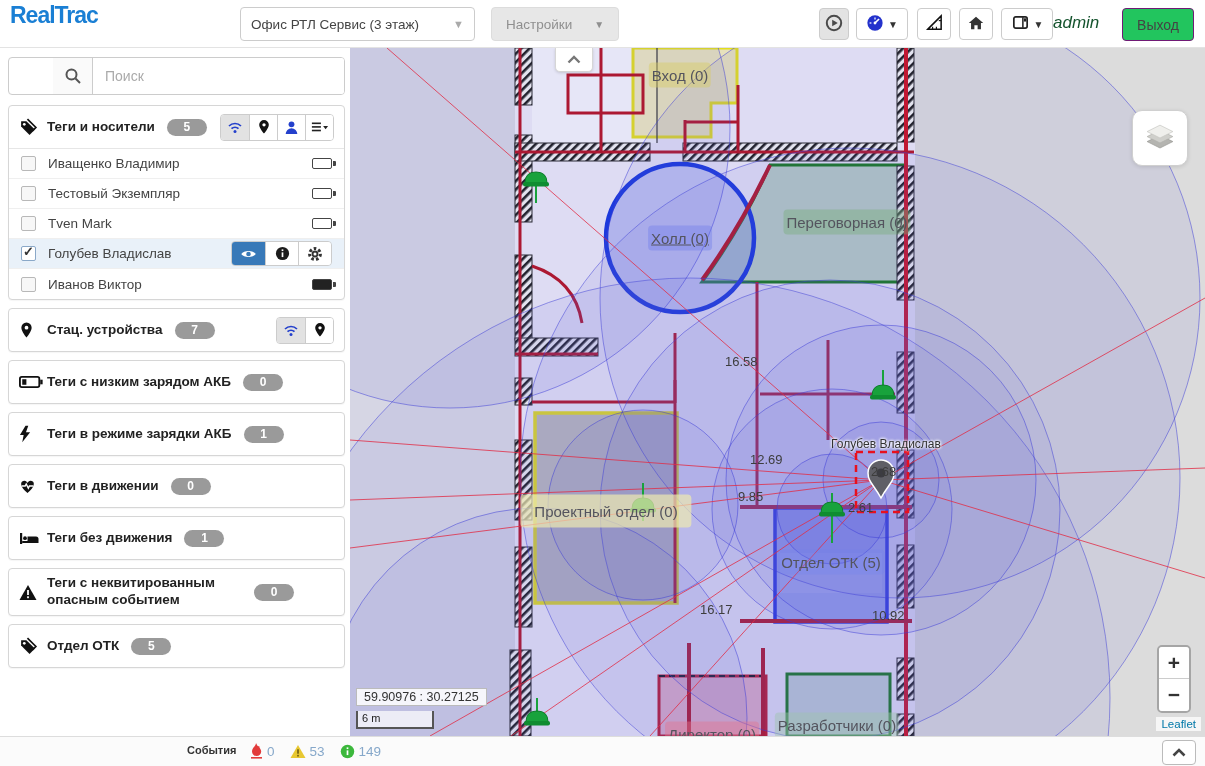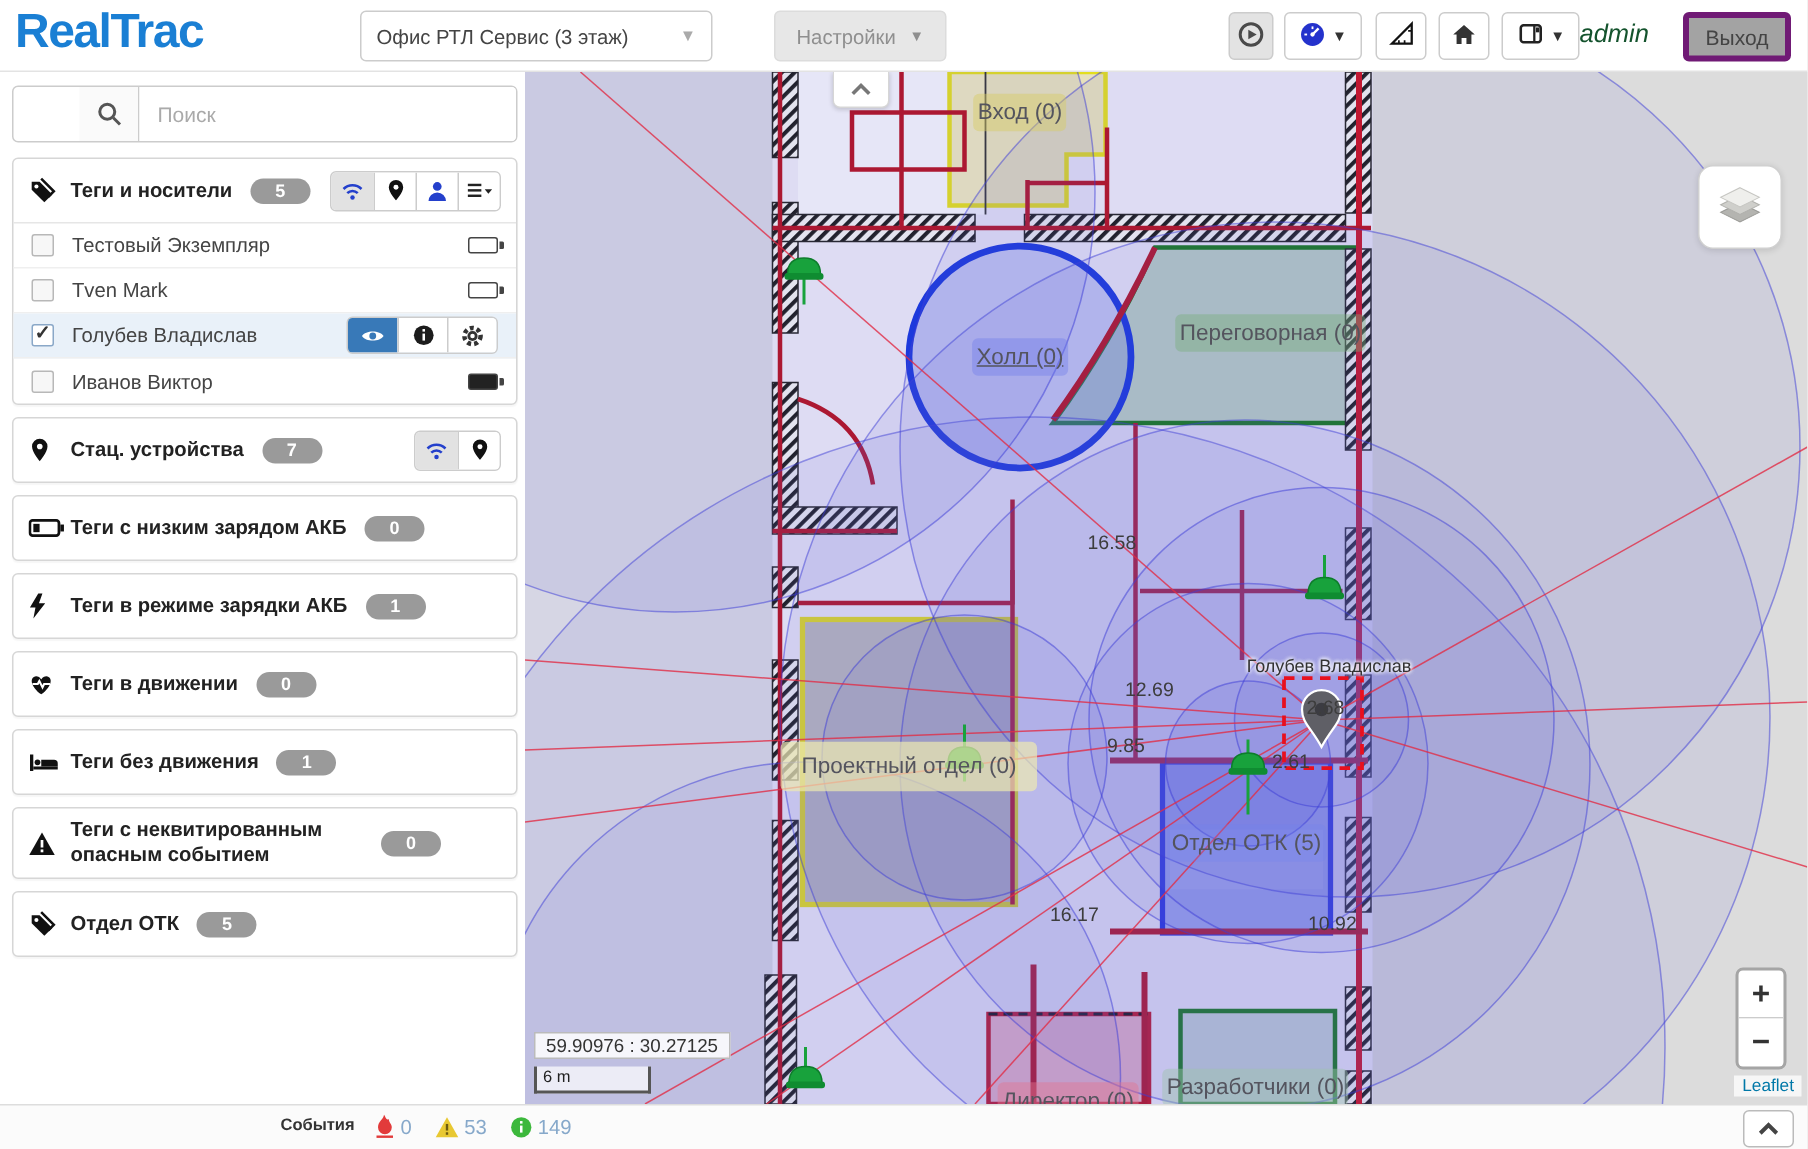--- a/index.html
+++ b/index.html
@@ -3,38 +3,38 @@
 <meta charset="utf-8">
 <style>
   * { margin:0; padding:0; box-sizing:border-box; }
   html,body { width:1205px; height:766px; }
   body { position:relative; overflow:hidden; background:#fff;
          font-family:"Liberation Sans", sans-serif; color:#333; }
 
   
   .header { position:absolute; left:0; top:0; width:1205px; height:48px;
             background:#fff; border-bottom:1px solid #e3e3e3; z-index:50; }
-  .logo { position:absolute; left:10px; top:2px; font-size:32px; font-weight:bold;
+  .logo { position:absolute; left:10px; top:2px; font-size:23px; font-weight:bold;
           color:#1a7fd4; letter-spacing:-1px; }
   .fselect { position:absolute; left:240px; top:7px; width:235px; height:34px;
              border:1px solid #ccc; border-radius:4px; background:#fff;
              font-size:13.5px; color:#444; display:flex; align-items:center;
              padding:0 10px; cursor:pointer; }
   .fselect .caret { margin-left:auto; color:#aaa; font-size:11px; }
-  .btn-settings { position:absolute; left:516px; top:7px; height:34px; padding:0 14px;
+  .btn-settings { position:absolute; left:491px; top:7px; height:34px; padding:0 14px;
                   background:#e7e7e7; border:1px solid #dcdcdc; border-radius:4px;
-                  font-size:13.5px; color:#8f8f8f; display:flex; align-items:center; gap:9px; }
+                  font-size:13.5px; color:#8f8f8f; display:flex; align-items:center; gap:22px; }
   .btn-settings .caret { font-size:10px; }
   .hbtn { position:absolute; top:8px; height:32px; background:#fff; border:1px solid #ccc;
           border-radius:4px; display:flex; align-items:center; justify-content:center; gap:4px; }
   .hbtn.pressed { background:#e3e3e3; }
   .hbtn .caret { font-size:10px; color:#333; }
   .admin { position:absolute; left:1053px; top:13px; font-size:17px; color:#14532d;font-style:italic; }
   .btn-logout { position:absolute; left:1122px; top:8px; width:72px; height:33px;
-                background:#a3a3a3; border:4px solid #701a75; border-radius:4px;
+                background:#22c55e; border:1px solid #701a75; border-radius:4px;
                 font-size:14px; color:#444; display:flex; align-items:center; justify-content:center; }
 
   
   .sidebar { position:absolute; left:0; top:48px; width:350px; bottom:30px;
              background:#fff; padding:9px 5px 0 8px; overflow:hidden; z-index:40; }
   .search { display:flex; height:38px; border:1px solid #ccc; border-radius:4px;
             overflow:hidden; margin-bottom:10px;padding-left:44px; }
   .search .sicon { width:40px; background:#fafafa; border-right:1px solid #ccc;
                    display:flex; align-items:center; justify-content:center; }
   .search input { flex:1; border:none; outline:none; padding:0 12px; font-size:14px;
@@ -235,20 +235,25 @@
               <rect x="1" y="6" width="10" height="1.8" fill="#222"></rect>
               <rect x="1" y="10" width="10" height="1.8" fill="#222"></rect>
               <polygon points="13.5,6 19,6 16.2,9.4" fill="#222"></polygon>
             </svg>
         </span>
       </span>
     </div>
     <div class="tlist">
       <div class="trow">
         <span class="cb"></span>
+        <span>Иващенко Владимир</span>
+        <span class="batt"></span>
+      </div>
+      <div class="trow">
+        <span class="cb"></span>
         <span>Тестовый Экземпляр</span>
         <span class="batt"></span>
       </div>
       <div class="trow">
         <span class="cb"></span>
         <span>Tven Mark</span>
         <span class="batt"></span>
       </div>
       <div class="trow selected">
         <span class="cb checked"></span>

